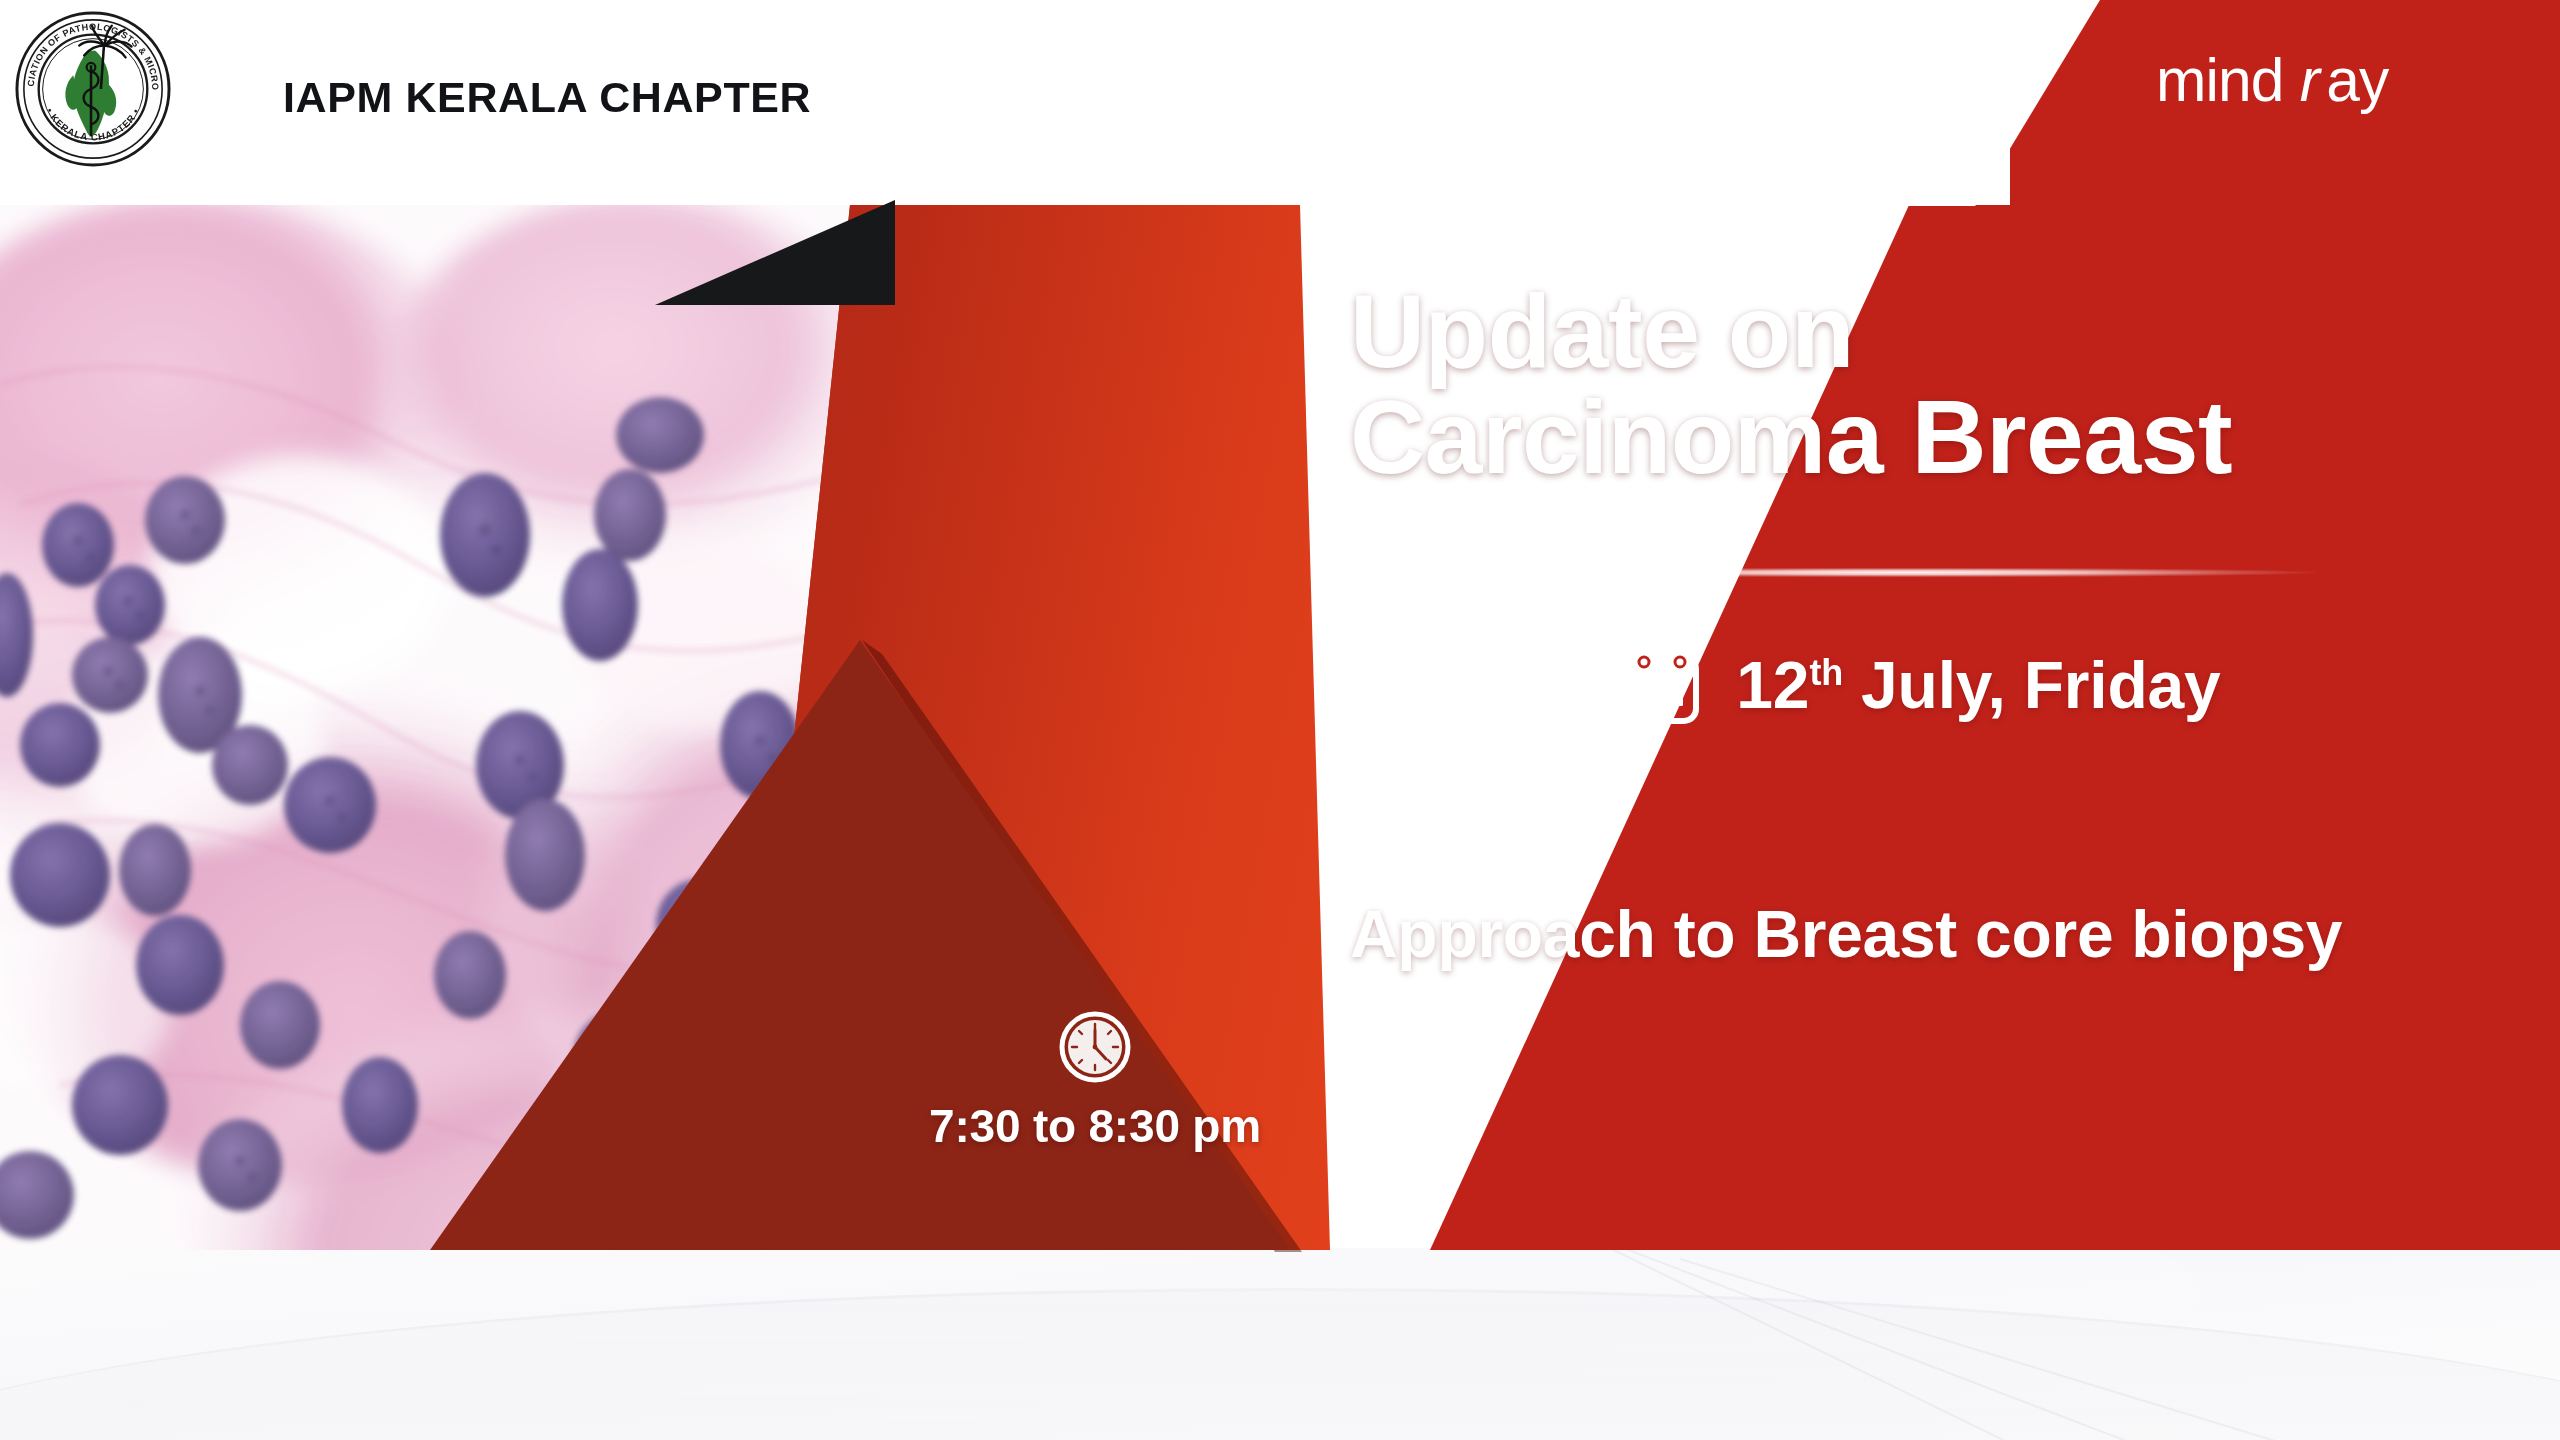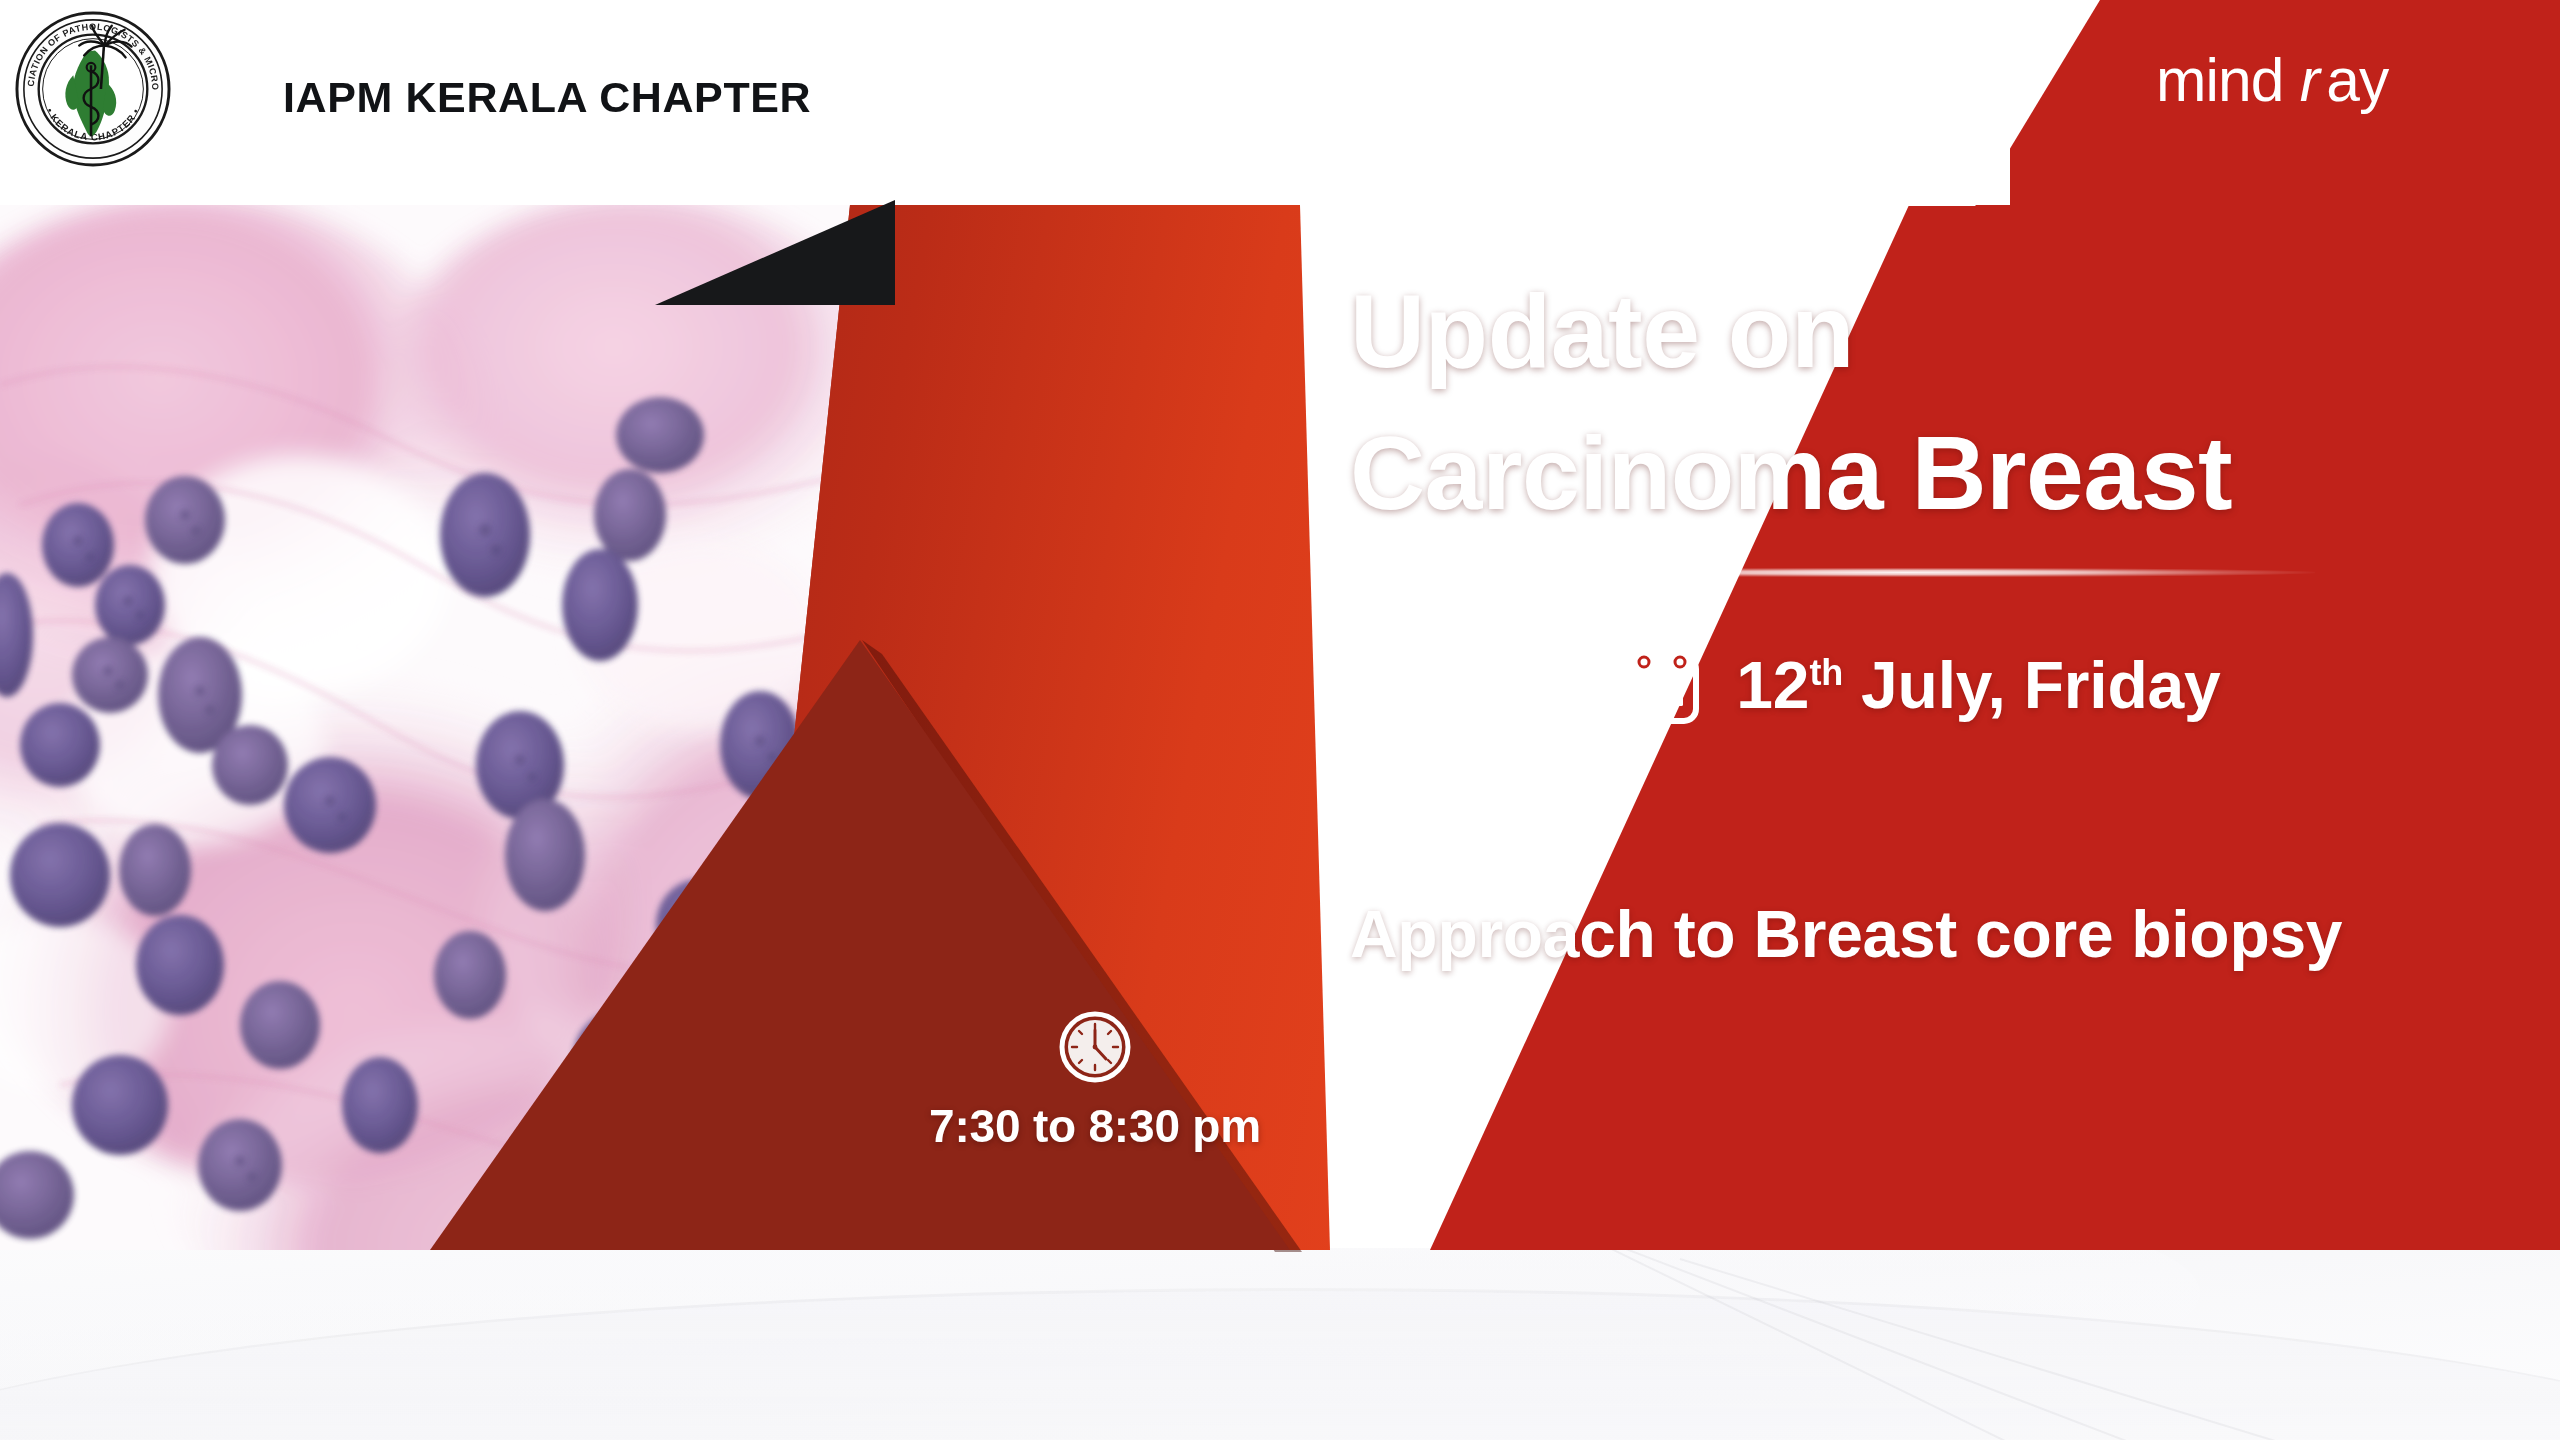--- a/index.html
+++ b/index.html
@@ -173,21 +173,21 @@
   }
   .ttl{
     position:absolute;
     left:0; right:0; top:278px;
     font-size:104px;
     line-height:1.02;
     font-weight:700;
     letter-spacing:-.5px;
     text-shadow:0 2px 7px rgba(80,10,5,.35);
   }
-  .ttl .l2{display:block;margin-top:36px;}
+  .ttl .l2{display:block;}
 
   .divider{
     position:absolute;
     left:145px; top:568px;
     width:820px; height:9px;
     background:
       radial-gradient(ellipse 420px 5px at 50% 50%,
         rgba(255,255,255,.95) 0%,
         rgba(255,255,255,.72) 42%,
         rgba(255,255,255,.22) 78%,

